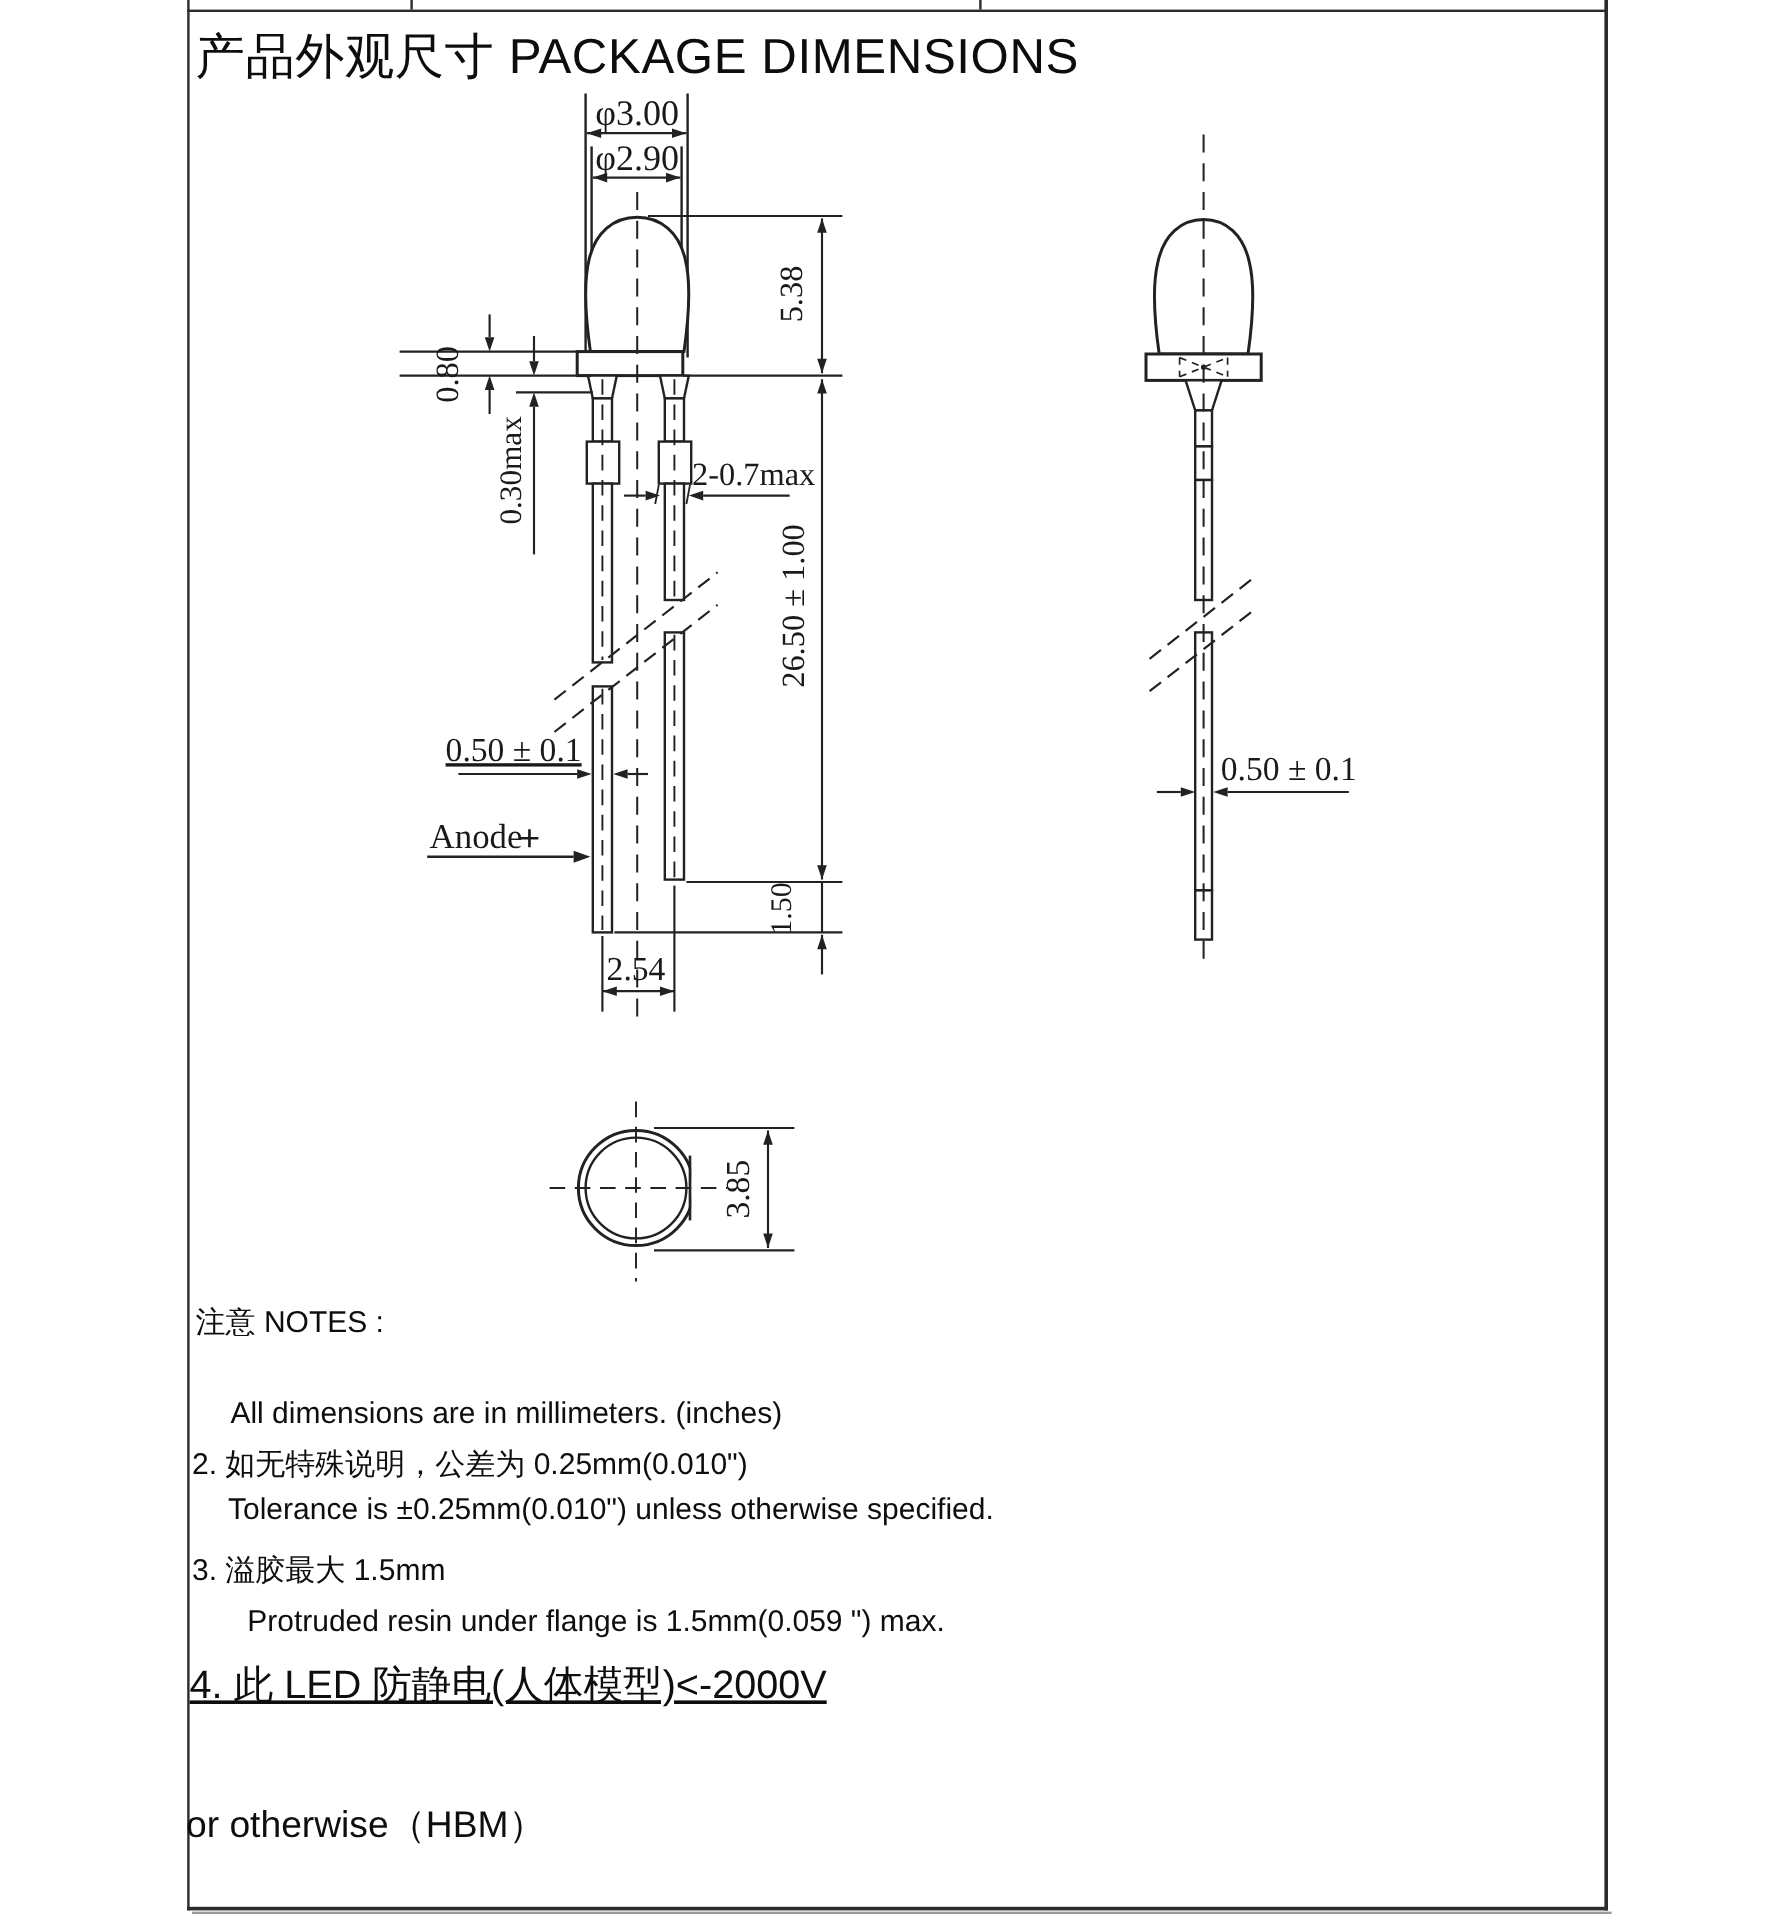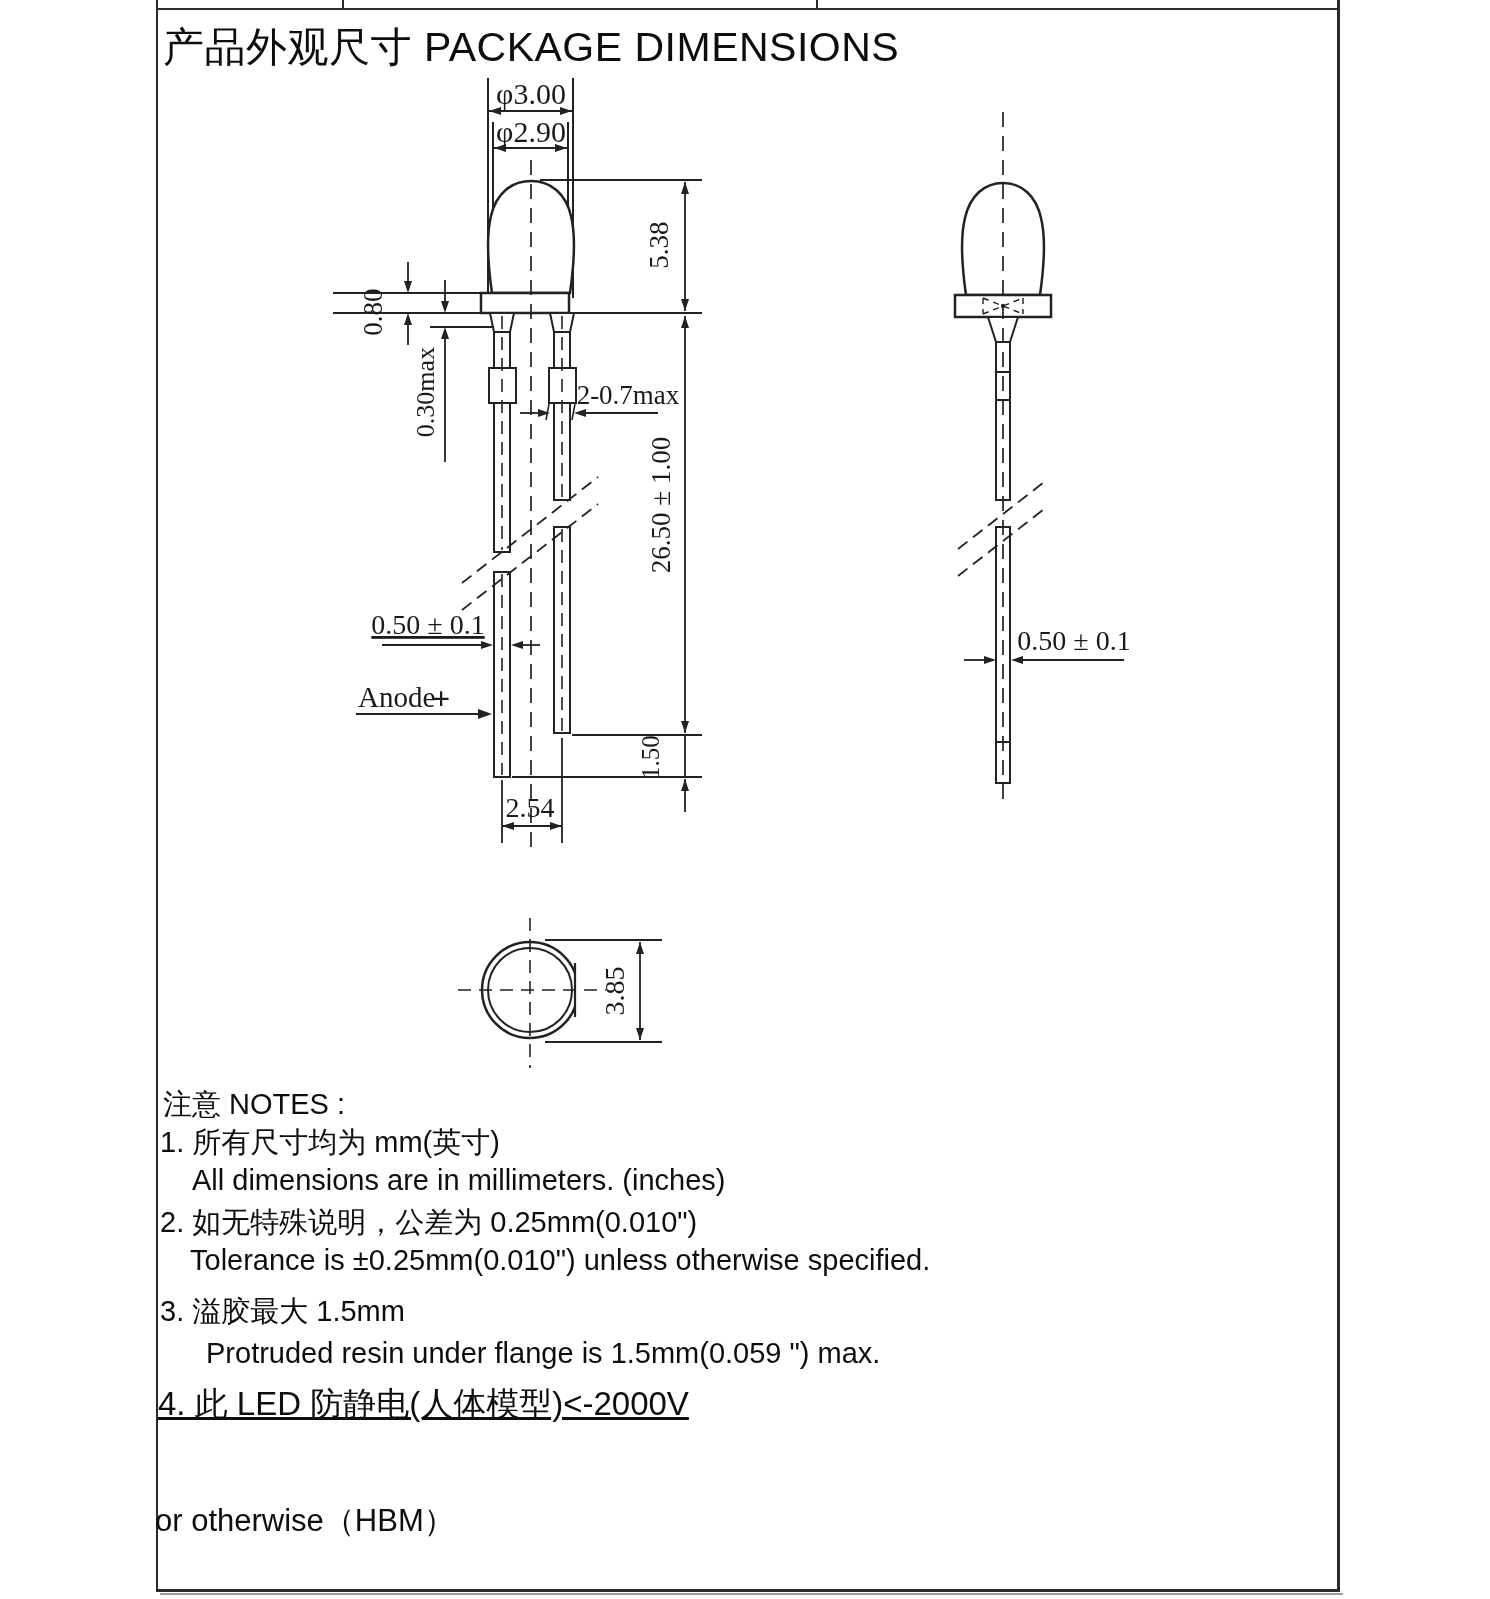--- a/index.html
+++ b/index.html
@@ -18,21 +18,21 @@
     font-size:41px;letter-spacing:0.5px;color:#0d0d0d;
     font-family:"Liberation Sans","DejaVu Sans",sans-serif;
     white-space:nowrap;
   }
   svg{position:absolute;left:0;top:0;}
   svg text{
     font-family:"Liberation Serif","DejaVu Serif",serif;
     fill:#1a1a1a;
   }
   .note{position:absolute;white-space:nowrap;color:#0e0e0e;}
-  .n-std{font-size:29px;}
+  .n-std{font-size:25px;}
   .n-big{font-size:33px;}
   .n-hl{font-size:31px;}
 </style>
 </head>
 <body>
 
 <div id="page">
 
   <div class="vline" style="left:156px;top:0;width:2px;height:1592px;"></div>
   <div class="vline" style="left:1337px;top:0;width:3px;height:1592px;"></div>
@@ -208,21 +208,20 @@
         <line x1="640" y1="942" x2="640" y2="1040"></line>
       </g>
       <polygon points="640,942 636,954 644,954" fill="#222" stroke="none"></polygon>
       <polygon points="640,1040 636,1028 644,1028" fill="#222" stroke="none"></polygon>
     </g>
 
     <text transform="translate(624,991) rotate(-90)" font-size="28" text-anchor="middle">3.85</text>
   </svg>
 
   <div class="note n-std" style="left:163px;top:1085px;">注意 NOTES :</div>
-  <div class="note n-std" style="left:160px;top:1123px;">1.  所有尺寸均为 mm(英寸)</div>
   <div class="note n-std" style="left:192px;top:1164px;">All dimensions are in millimeters. (inches)</div>
   <div class="note n-std" style="left:160px;top:1203px;">2.  如无特殊说明，公差为 0.25mm(0.010")</div>
   <div class="note n-std" style="left:190px;top:1244px;">Tolerance is ±0.25mm(0.010") unless otherwise specified.</div>
   <div class="note n-std" style="left:160px;top:1292px;">3.  溢胶最大 1.5mm</div>
   <div class="note n-std" style="left:192px;top:1337px;margin-left:14px;">Protruded resin under flange is 1.5mm(0.059 ") max.</div>
   <div class="note n-big" style="left:158px;top:1382px;text-decoration:underline;">4.  此 LED 防静电(人体模型)&lt;-2000V</div>
   <div class="note n-hl" style="left:155px;top:1500px;">or otherwise（HBM）</div>
 
 </div>
 

